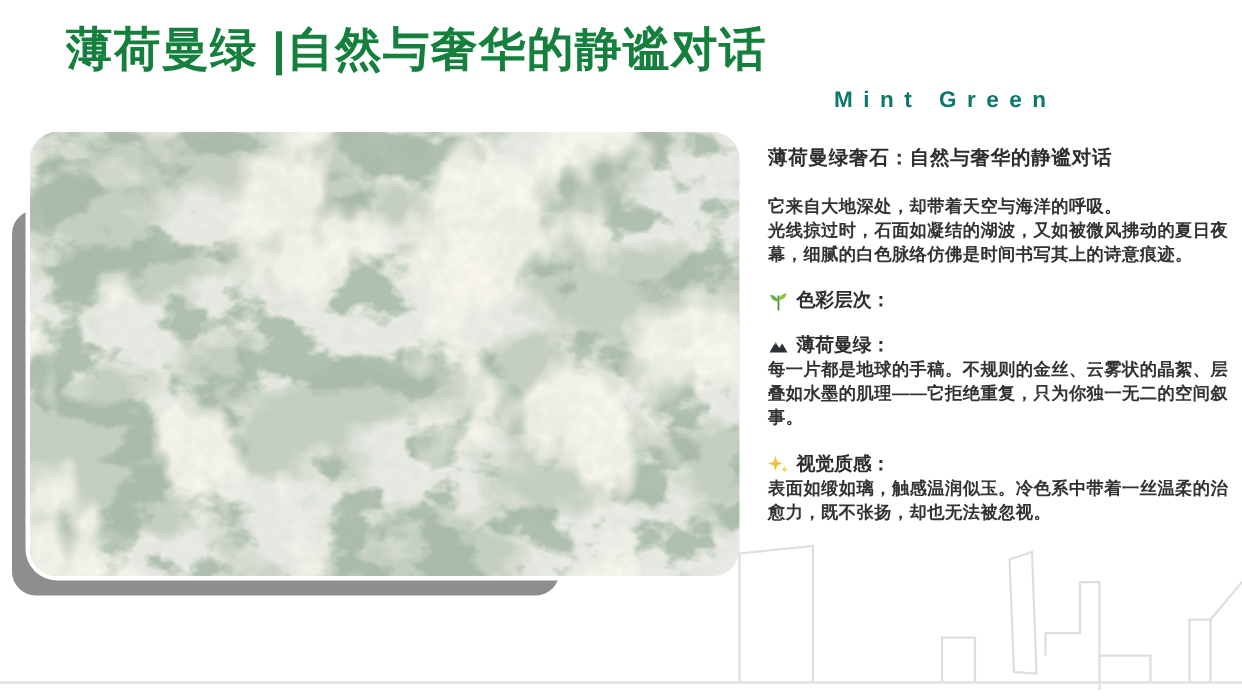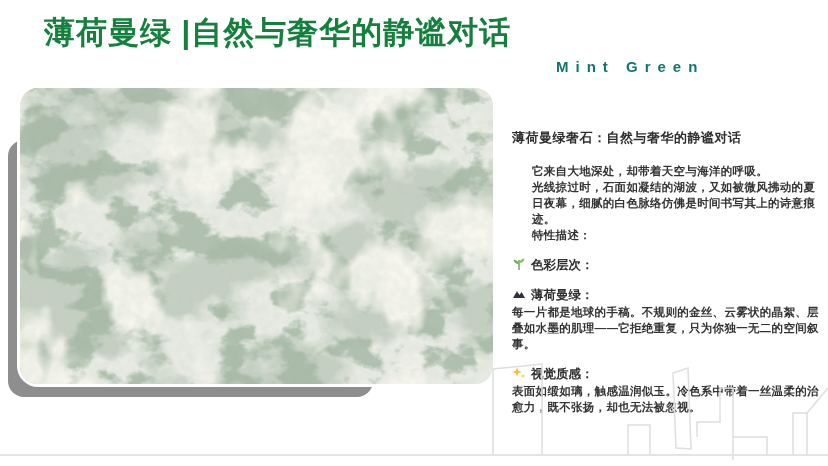--- a/index.html
+++ b/index.html
@@ -27,32 +27,32 @@
     background:#e8ebe3;
   }
   .marble-frame svg{display:block;width:100%;height:100%;}
   
   .brand-en{
     position:absolute;left:556px;top:58px;
     font-size:15px;font-weight:800;color:#0f766e;letter-spacing:7px;
     white-space:nowrap;
   }
   .right-col{
-    position:absolute;left:512px;top:129px;width:312px;
+    position:absolute;left:512px;top:96px;width:312px;
     color:#333333;
   }
   .content-heading{
     font-size:13px;font-weight:800;color:#2e2e2e;letter-spacing:0.5px;
   }
-  .intro{margin-top:16px;font-size:11.5px;line-height:16px;font-weight:700;letter-spacing:0.3px;color:#333;margin-left:20px;}
+  .intro{margin-top:16px;font-size:11.5px;line-height:16px;font-weight:700;letter-spacing:0.3px;color:#333;}
   .intro div{margin:0;}
   .features-label{font-size:11.5px;line-height:16px;font-weight:800;letter-spacing:0.3px;color:#333;}
   .sections{margin-top:8px;}
   .section{margin-top:14px;}
-  .section-title-row{display:flex;align-items:flex-start;gap:5px;font-size:12.5px;font-weight:800;color:#2e2e2e;line-height:16px;}
+  .section-title-row{display:flex;align-items:flex-end;gap:5px;font-size:12.5px;font-weight:800;color:#2e2e2e;line-height:16px;}
   .section-title-row .icn{width:14px;height:14px;flex:0 0 auto;display:inline-block;}
   .section-body{font-size:11.5px;line-height:16px;font-weight:700;letter-spacing:0.3px;color:#333;margin-top:1px;}
   
   .skyline{position:absolute;left:480px;top:352px;width:348px;height:110px;pointer-events:none;}
   .baseline{position:absolute;left:0;top:454px;width:828px;height:2px;background:#e4e4e4;}
 </style>
 </head>
 <body>
 
 <div class="page-title">薄荷曼绿 |自然与奢华的静谧对话</div>
@@ -88,21 +88,20 @@
 </div>
 
 <div class="brand-en">Mint Green</div>
 
 <div class="right-col">
   <div class="content-heading">薄荷曼绿奢石：自然与奢华的静谧对话</div>
 
   <div class="intro">
     <div>它来自大地深处，却带着天空与海洋的呼吸。</div>
     <div>光线掠过时，石面如凝结的湖波，又如被微风拂动的夏日夜幕，细腻的白色脉络仿佛是时间书写其上的诗意痕迹。</div>
-    <div class="features-label">特性描述：</div>
   </div>
 
   <div class="sections">
 
     <div class="section">
       <div class="section-title-row">
         <span class="icn">
           <svg viewBox="0 0 14 14" width="14" height="14">
             <path d="M7 13 C7 9 7 6 7 3" stroke="#4f8a3a" stroke-width="1.2" fill="none"></path>
             <path d="M7 7 C4 7 2 5.5 1.5 2.5 C4.5 3 6.5 4.5 7 7 Z" fill="#6fae4e"></path>

